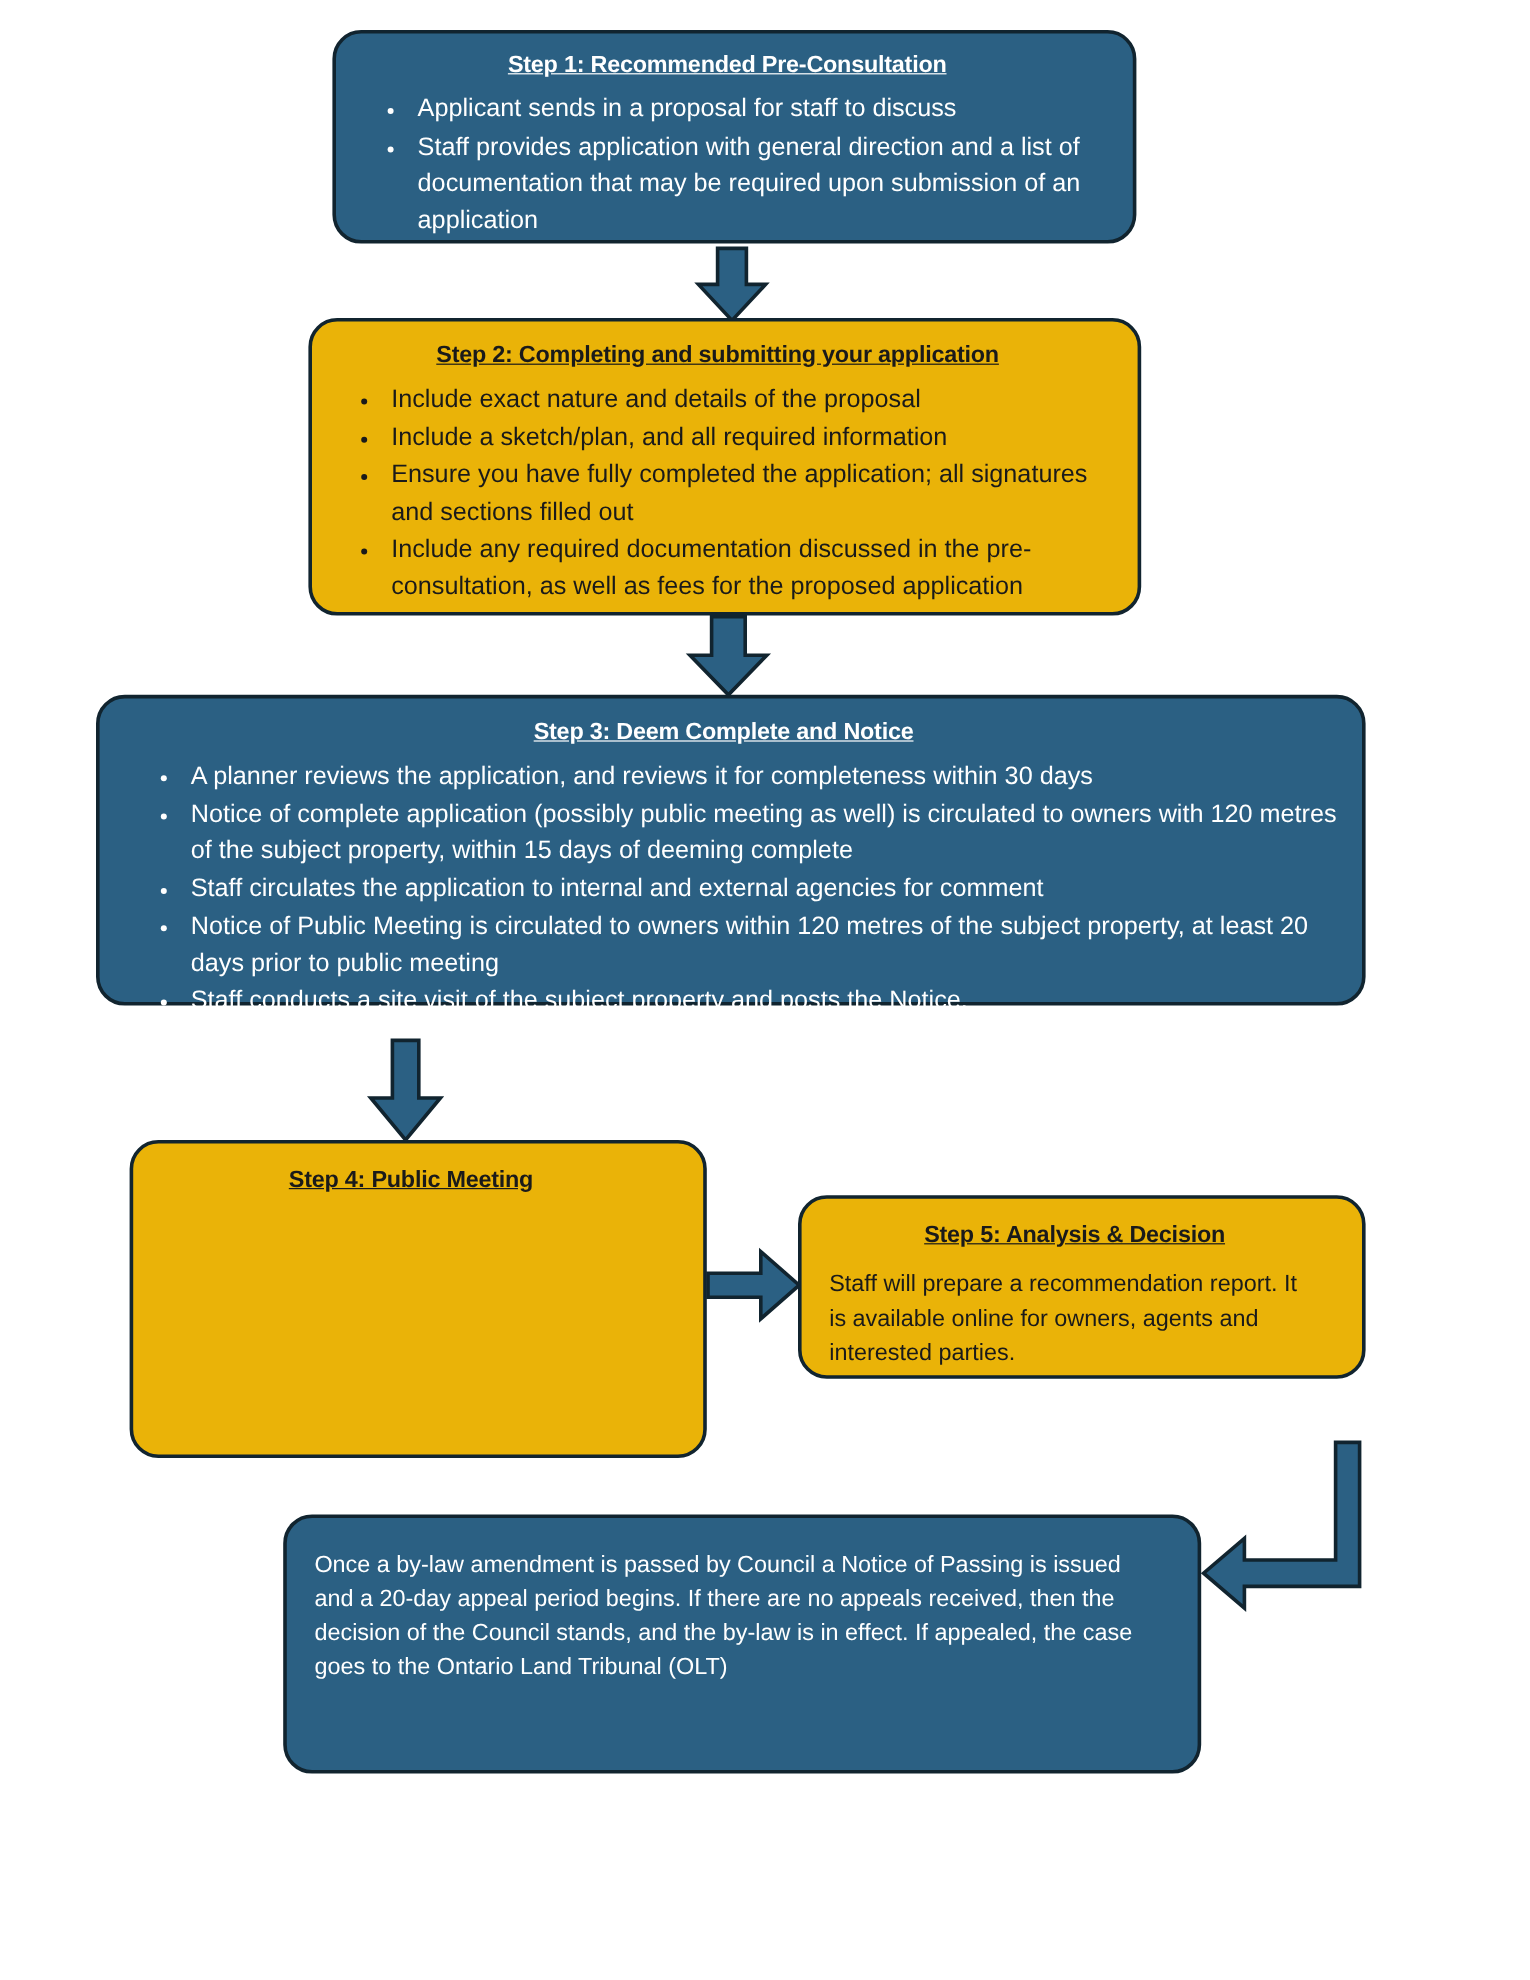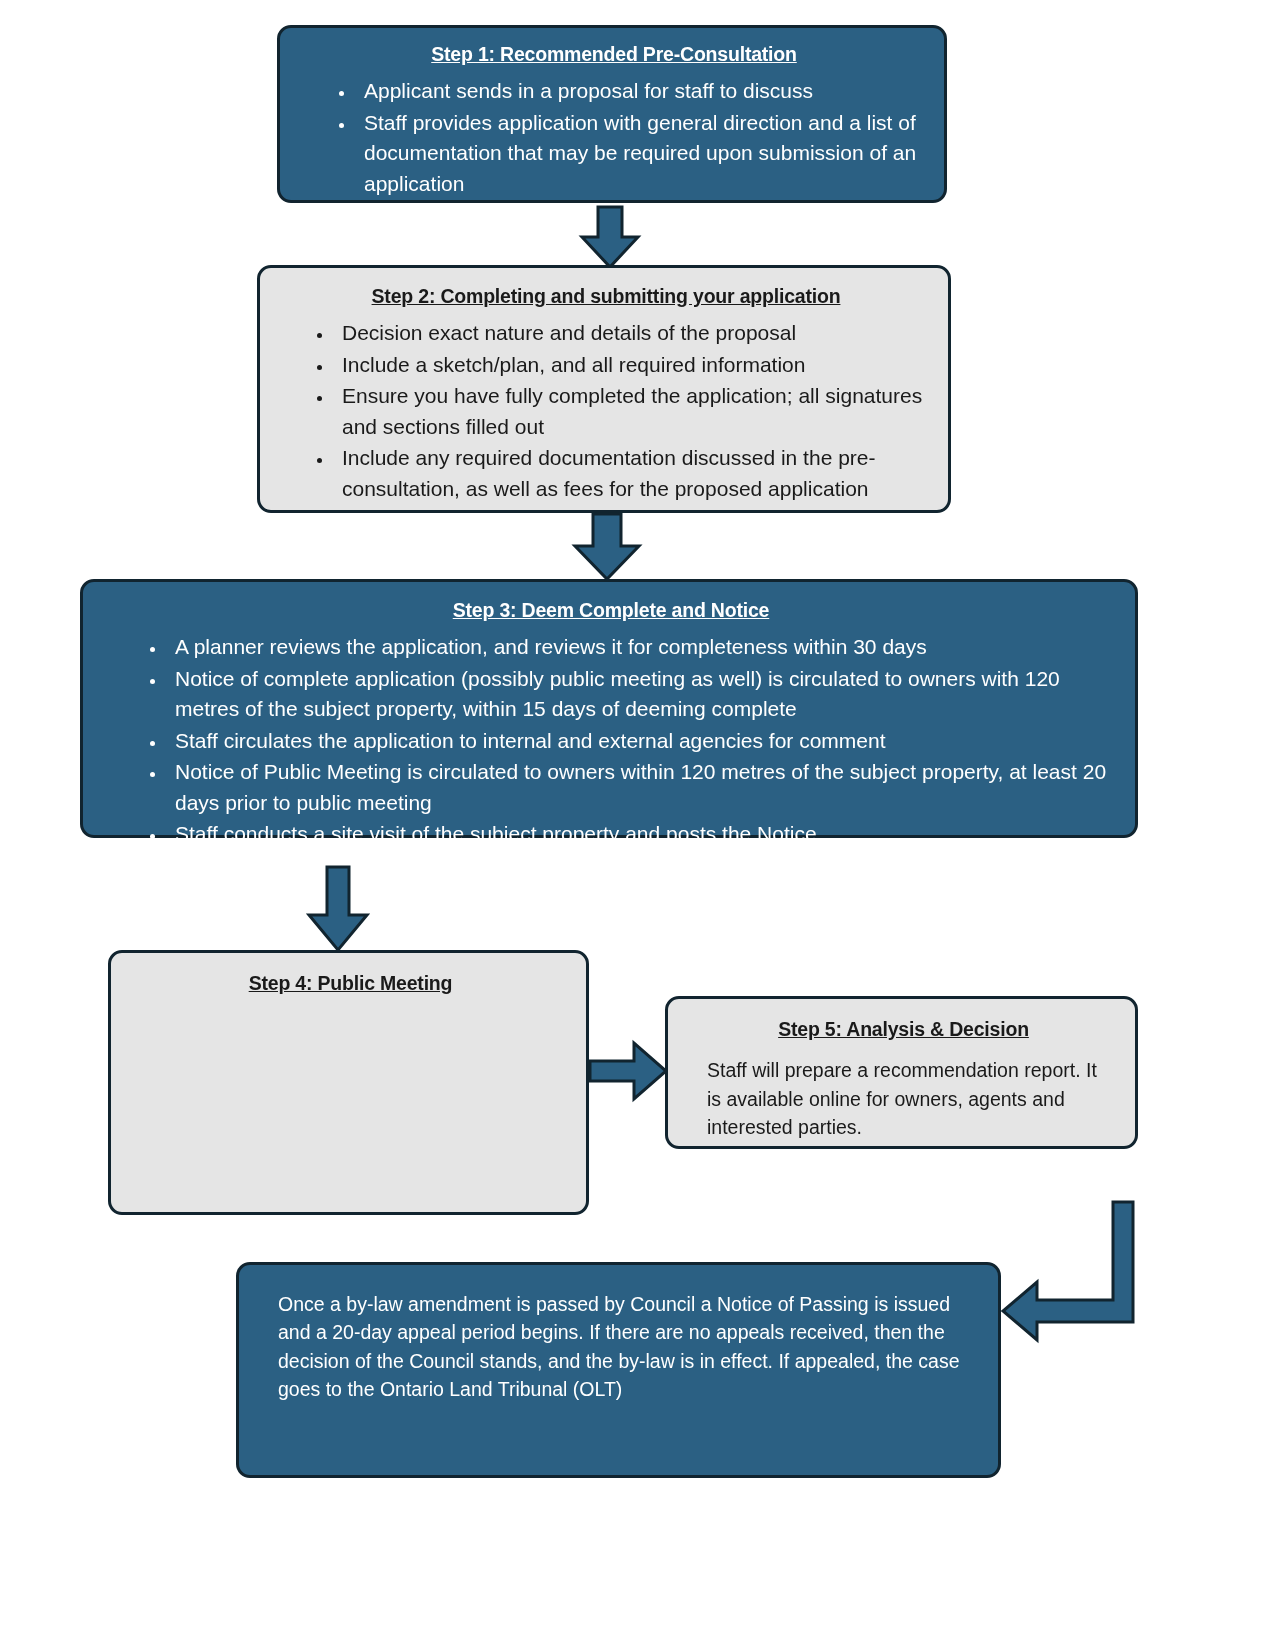--- a/index.html
+++ b/index.html
@@ -15,29 +15,29 @@
     position: relative;
     width: 1275px;
     height: 1650px;
     background: #ffffff;
     overflow: hidden;
   }
   .box {
     position: absolute;
     box-sizing: border-box;
     border: 3px solid #11242f;
-    border-radius: 14px;
-    padding: 10px 20px 12px 24px;
+    border-radius: 24px;
+    padding: 10px 20px 12px 8px;
   }
   .box.blue {
     background: #2b6083;
     color: #ffffff;
   }
   .box.green {
-    background: #e5e5e5;
+    background: #eab308;
     color: #1a1a1a;
   }
   .box-title {
     text-align: center;
     font-weight: bold;
     font-size: 19.5px;
     text-decoration: underline;
     letter-spacing: -0.2px;
     margin: 6px 0 10px 0;
     line-height: 1.25;
@@ -149,21 +149,21 @@
     </ul>
   </div>
 
   <svg class="arrow-svg" style="left:570px; top:205px;" width="80" height="65" viewBox="0 0 80 65">
     <polygon class="arrow-shape" points="28,2 52,2 52,32 68,32 40,62 12,32 28,32"></polygon>
   </svg>
 
   <div class="box green" id="step2">
     <div class="box-title">Step 2: Completing and submitting your application</div>
     <ul class="bullets">
-      <li>Decision exact nature and details of the proposal</li>
+      <li>Include exact nature and details of the proposal</li>
       <li>Include a sketch/plan, and all required information</li>
       <li>Ensure you have fully completed the application; all signatures and sections filled out</li>
       <li>Include any required documentation discussed in the pre-consultation, as well as fees for the proposed application</li>
     </ul>
   </div>
 
   <svg class="arrow-svg" style="left:563px; top:512px;" width="90" height="70" viewBox="0 0 90 70">
     <polygon class="arrow-shape" points="30,2 58,2 58,34 76,34 44,67 12,34 30,34"></polygon>
   </svg>
 

